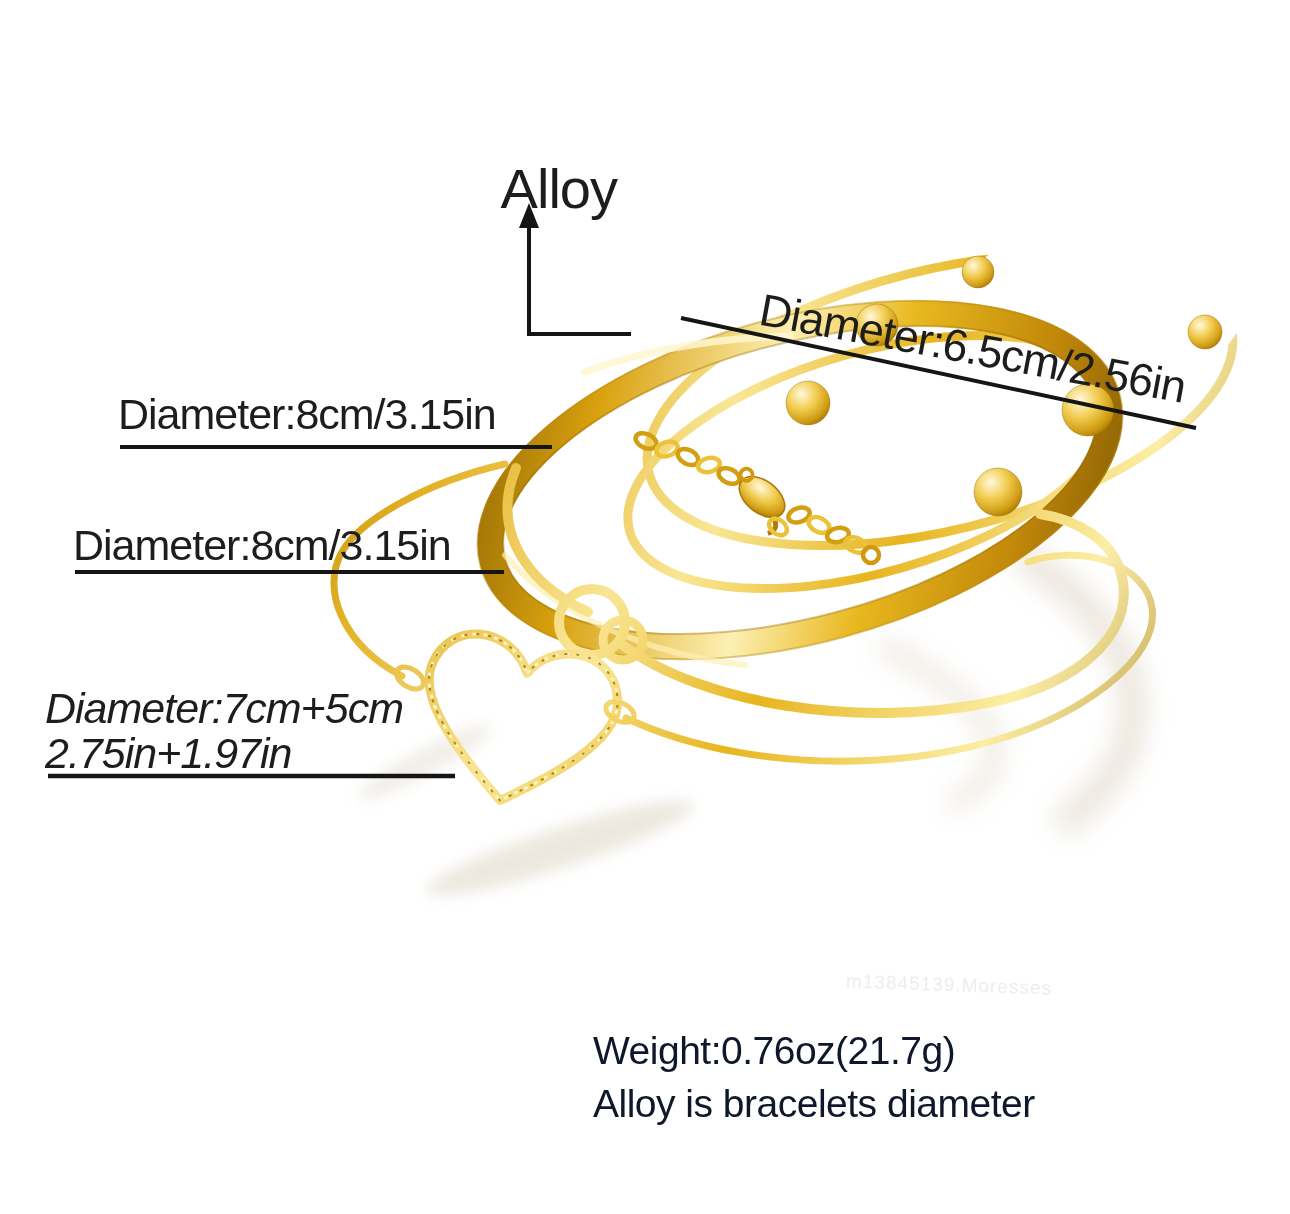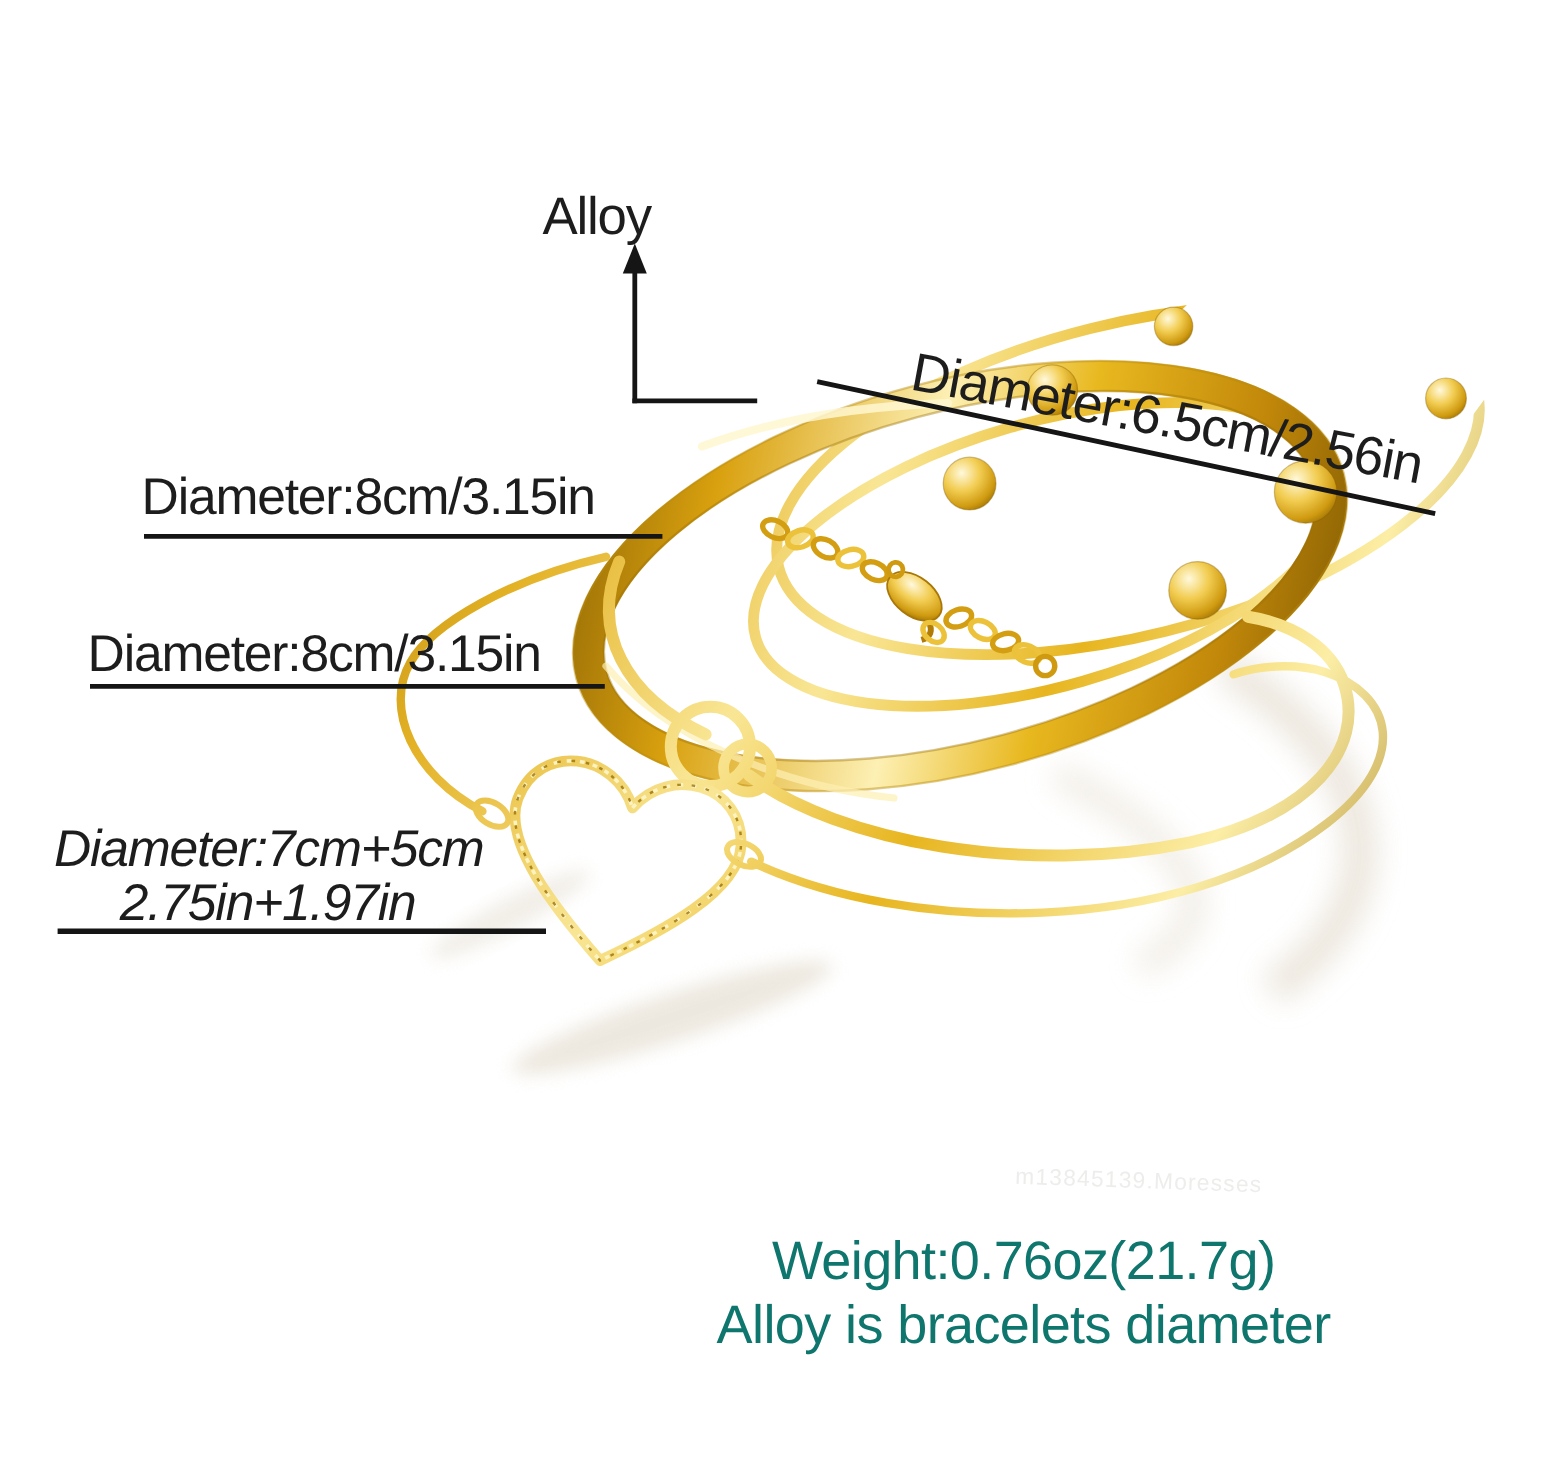--- a/index.html
+++ b/index.html
@@ -5,32 +5,32 @@
   html,body{margin:0;padding:0;background:#ffffff;}
   .stage{
     position:relative;width:1290px;height:1214px;overflow:hidden;
     background:#ffffff;font-family:"Liberation Sans", sans-serif;color:#1d1d1d;
   }
   .stage svg{position:absolute;left:0;top:0;}
   .label{
     position:absolute;white-space:nowrap;color:#1d1d1d;
     font-family:"Liberation Sans", sans-serif;letter-spacing:-1px;
   }
-  .lbl-alloy{left:452px;top:156px;width:165px;text-align:left;font-size:44px;}
+  .lbl-alloy{left:452px;top:156px;width:165px;text-align:right;font-size:56px;}
   .lbl-top{
     left:765px;top:284px;font-size:45px;
     transform:rotate(10.5deg);transform-origin:left top;
   }
   .lbl-flat{left:118px;top:390px;font-size:43px;}
   .lbl-knot{left:73px;top:521px;font-size:43px;}
   .lbl-heart{left:45px;top:686px;width:356px;font-size:43px;line-height:45px;font-style:italic;}
-  .lbl-heart .line2{display:block;text-align:center;}
+  .lbl-heart .line2{display:block;text-align:left;}
   .footer{
-    position:absolute;left:593px;top:1024px;width:520px;text-align:center;
-    font-size:45px;line-height:53px;letter-spacing:-0.5px;color:#0f766e;
+    position:absolute;left:593px;top:1024px;width:520px;text-align:left;
+    font-size:39px;line-height:53px;letter-spacing:-0.5px;color:#0f172a;
   }
   .watermark{
     position:absolute;left:846px;top:974px;font-size:19px;letter-spacing:1px;
     color:#ededeb;transform:rotate(2deg);white-space:nowrap;
   }
 </style>
 </head>
 <body>
 
 <div class="stage">

